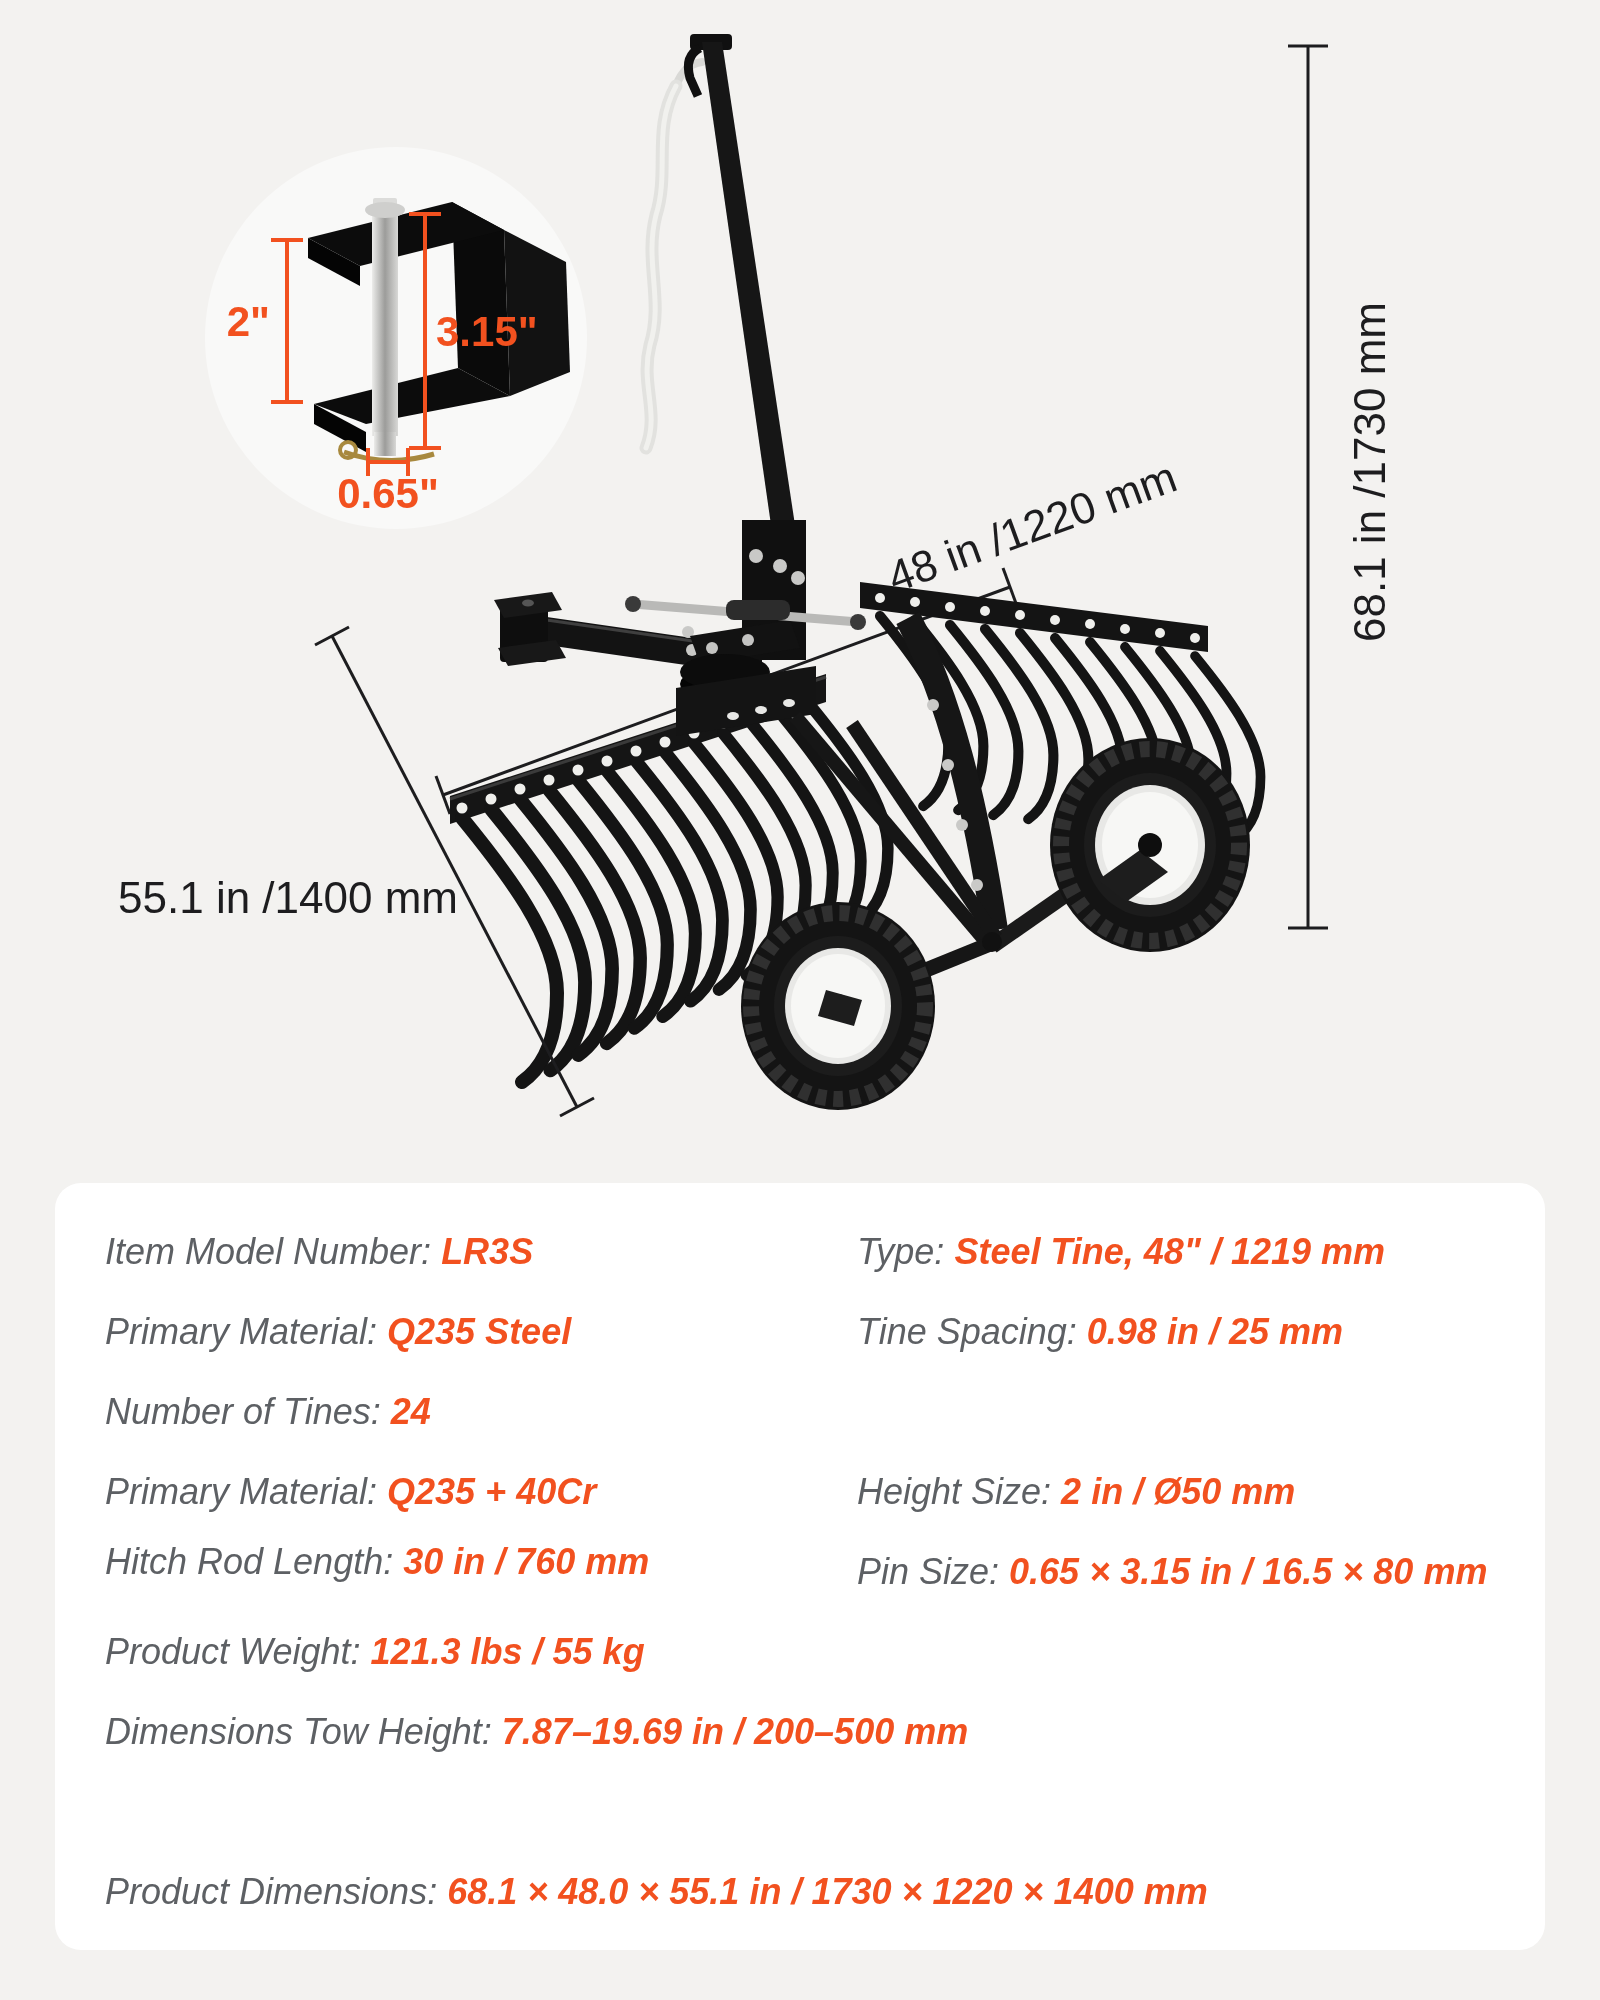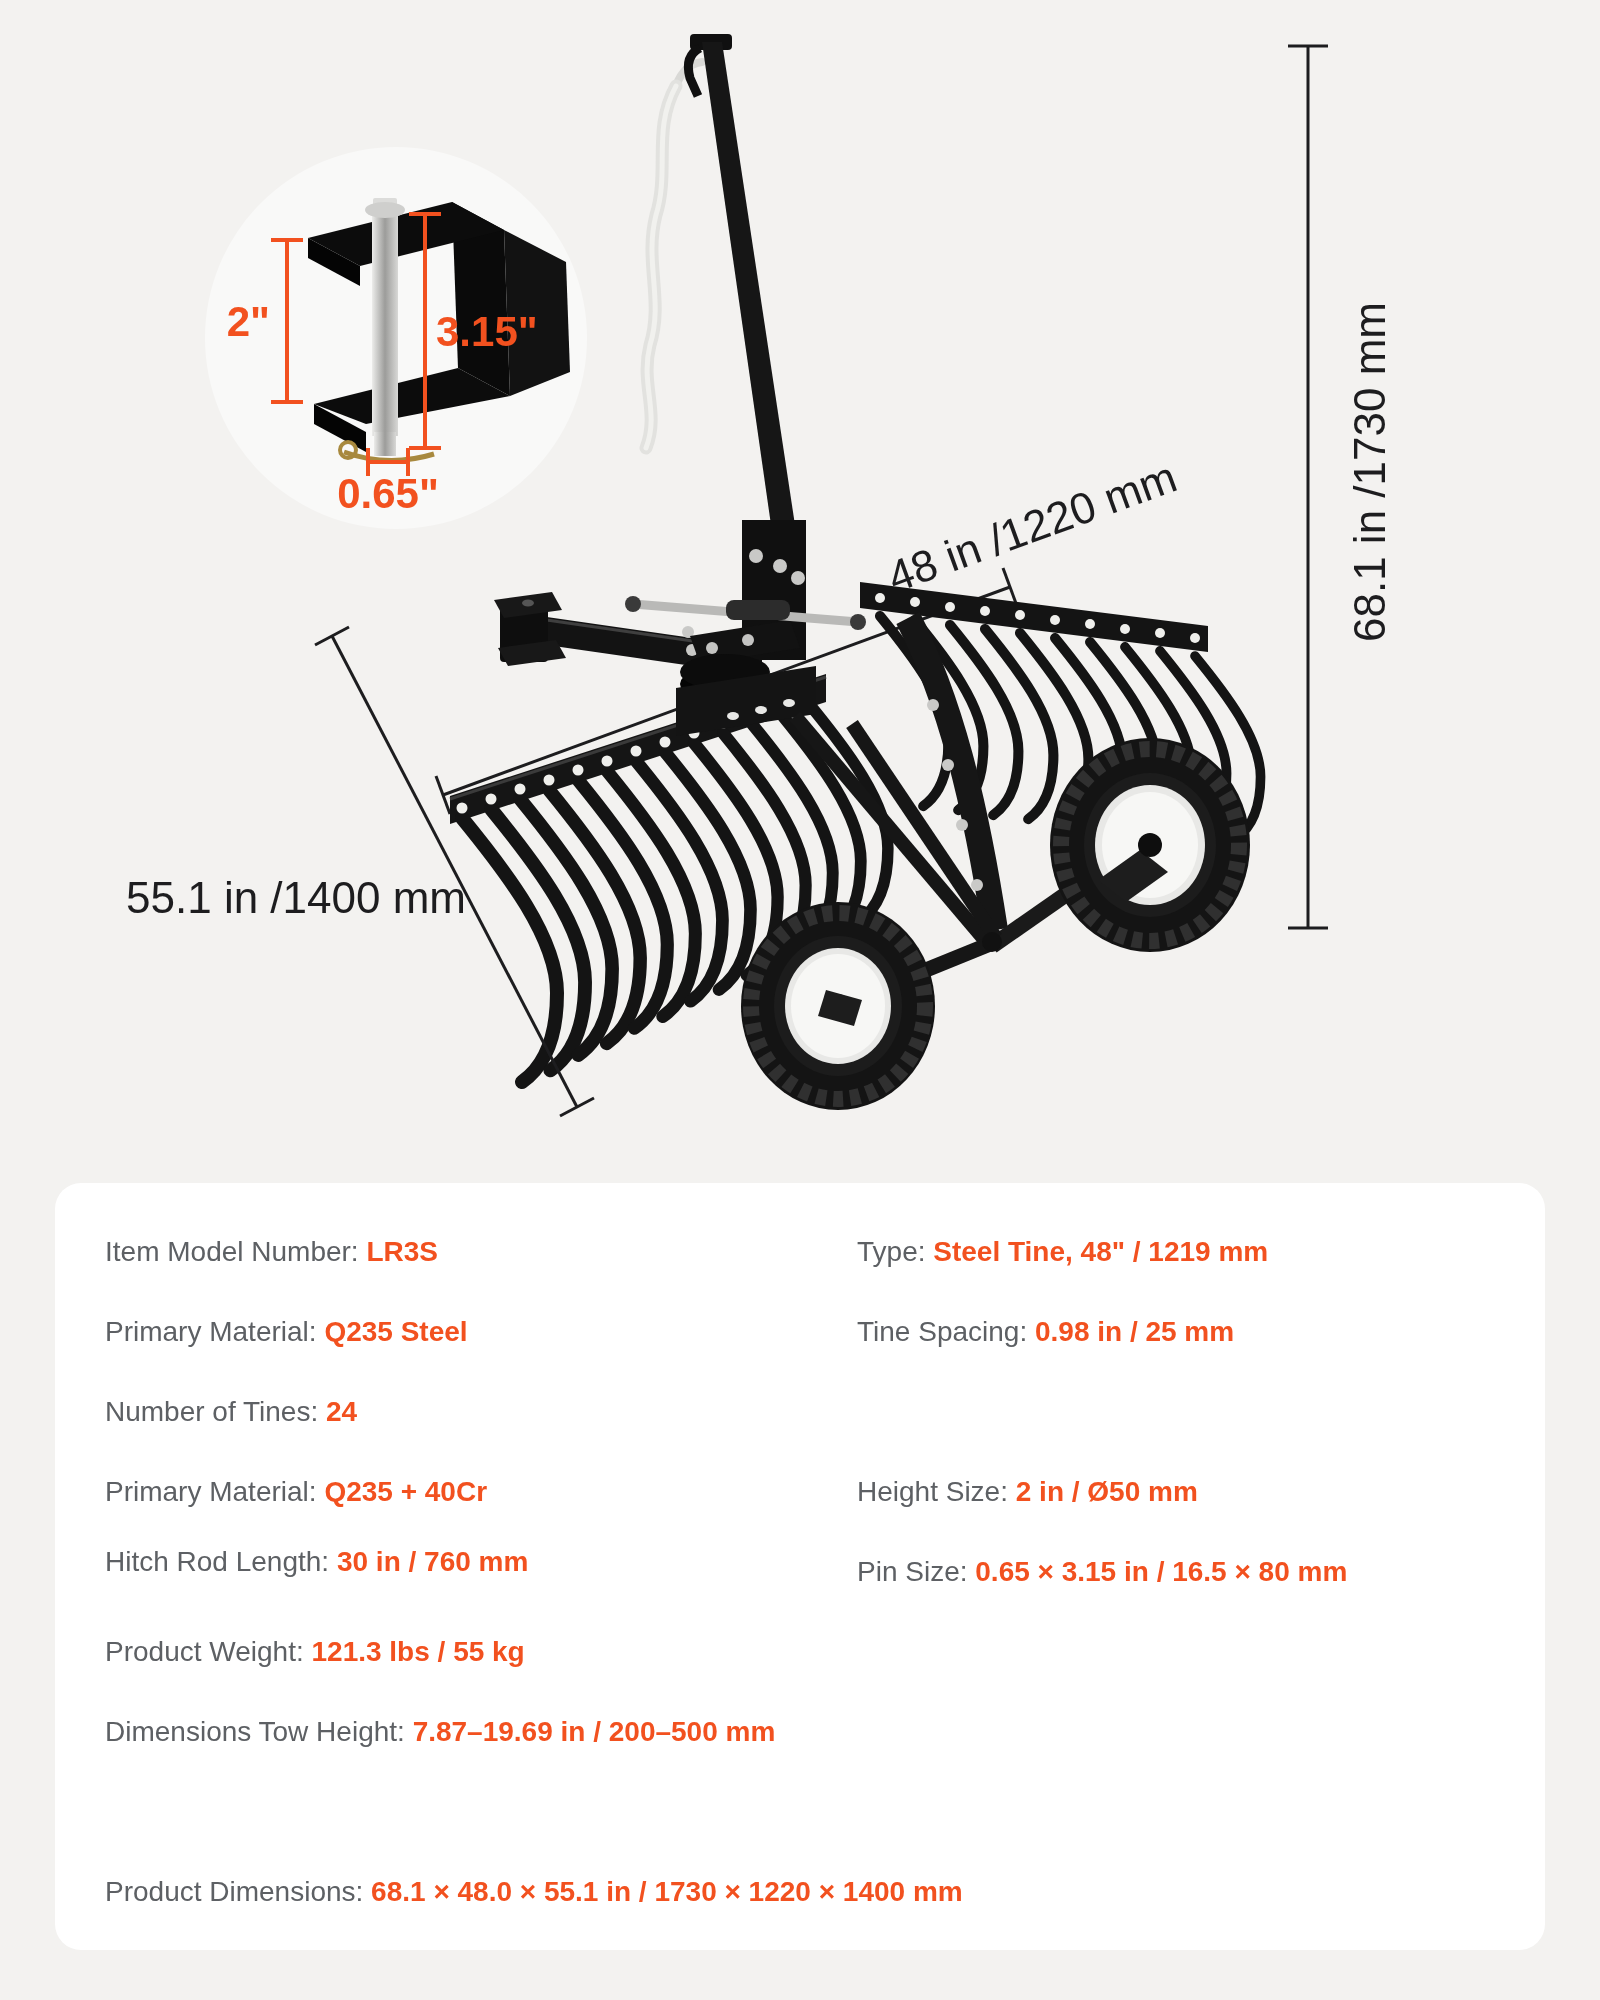--- a/index.html
+++ b/index.html
@@ -3,31 +3,31 @@
 <meta charset="utf-8">
 <style>
   html,body{margin:0;padding:0;background:#f3f2f0;font-family:"Liberation Sans",sans-serif;}
   #canvas{position:relative;width:1600px;height:2000px;background:#f3f2f0;overflow:hidden;}
   svg{display:block;}
 
   
   .dim{position:absolute;color:#1d1d1f;font-size:44px;font-weight:400;white-space:nowrap;}
   .dim-height{left:1218px;top:465px;width:304px;text-align:center;transform:rotate(-90deg);}
   .dim-width{left:876px;top:502px;width:312px;text-align:center;transform:rotate(-20deg);}
-  .dim-depth{left:110px;top:873px;width:356px;text-align:right;}
+  .dim-depth{left:110px;top:873px;width:356px;text-align:center;}
 
   
   .inset-label{position:absolute;color:#f2511f;font-size:42px;font-weight:600;white-space:nowrap;}
   .inset-2{left:190px;top:298px;width:80px;text-align:right;}
   .inset-315{left:436px;top:308px;}
   .inset-065{left:308px;top:470px;width:160px;text-align:center;}
 
   
   .spec-card{position:absolute;left:55px;top:1183px;width:1490px;height:767px;background:#ffffff;border-radius:26px;}
-  .row{position:absolute;height:44px;line-height:44px;font-size:28px;white-space:nowrap;}
+  .row{position:absolute;height:44px;line-height:44px;font-size:36px;white-space:nowrap;font-style:italic;}
   .lbl{color:#5d6064;}
   .val{color:#f2511f;font-weight:700;}
   .col-l{left:50px;}
   .col-r{left:802px;}
 </style>
 </head>
 <body>
 
 <div id="canvas">
 

